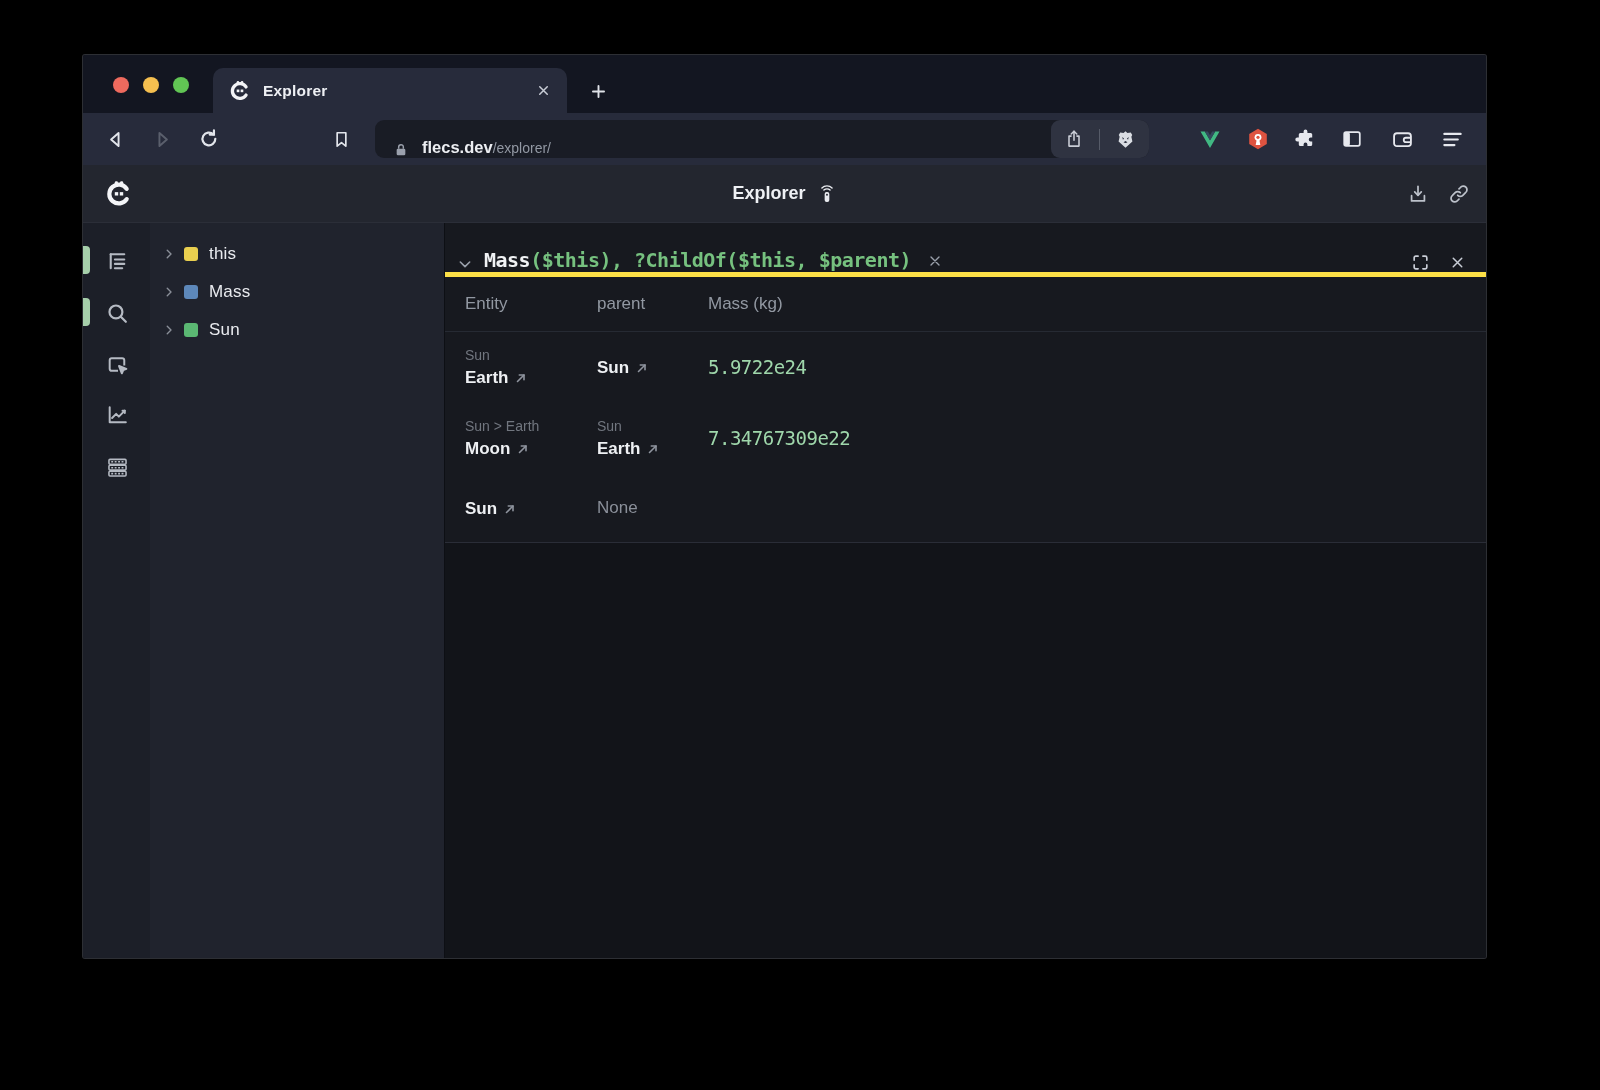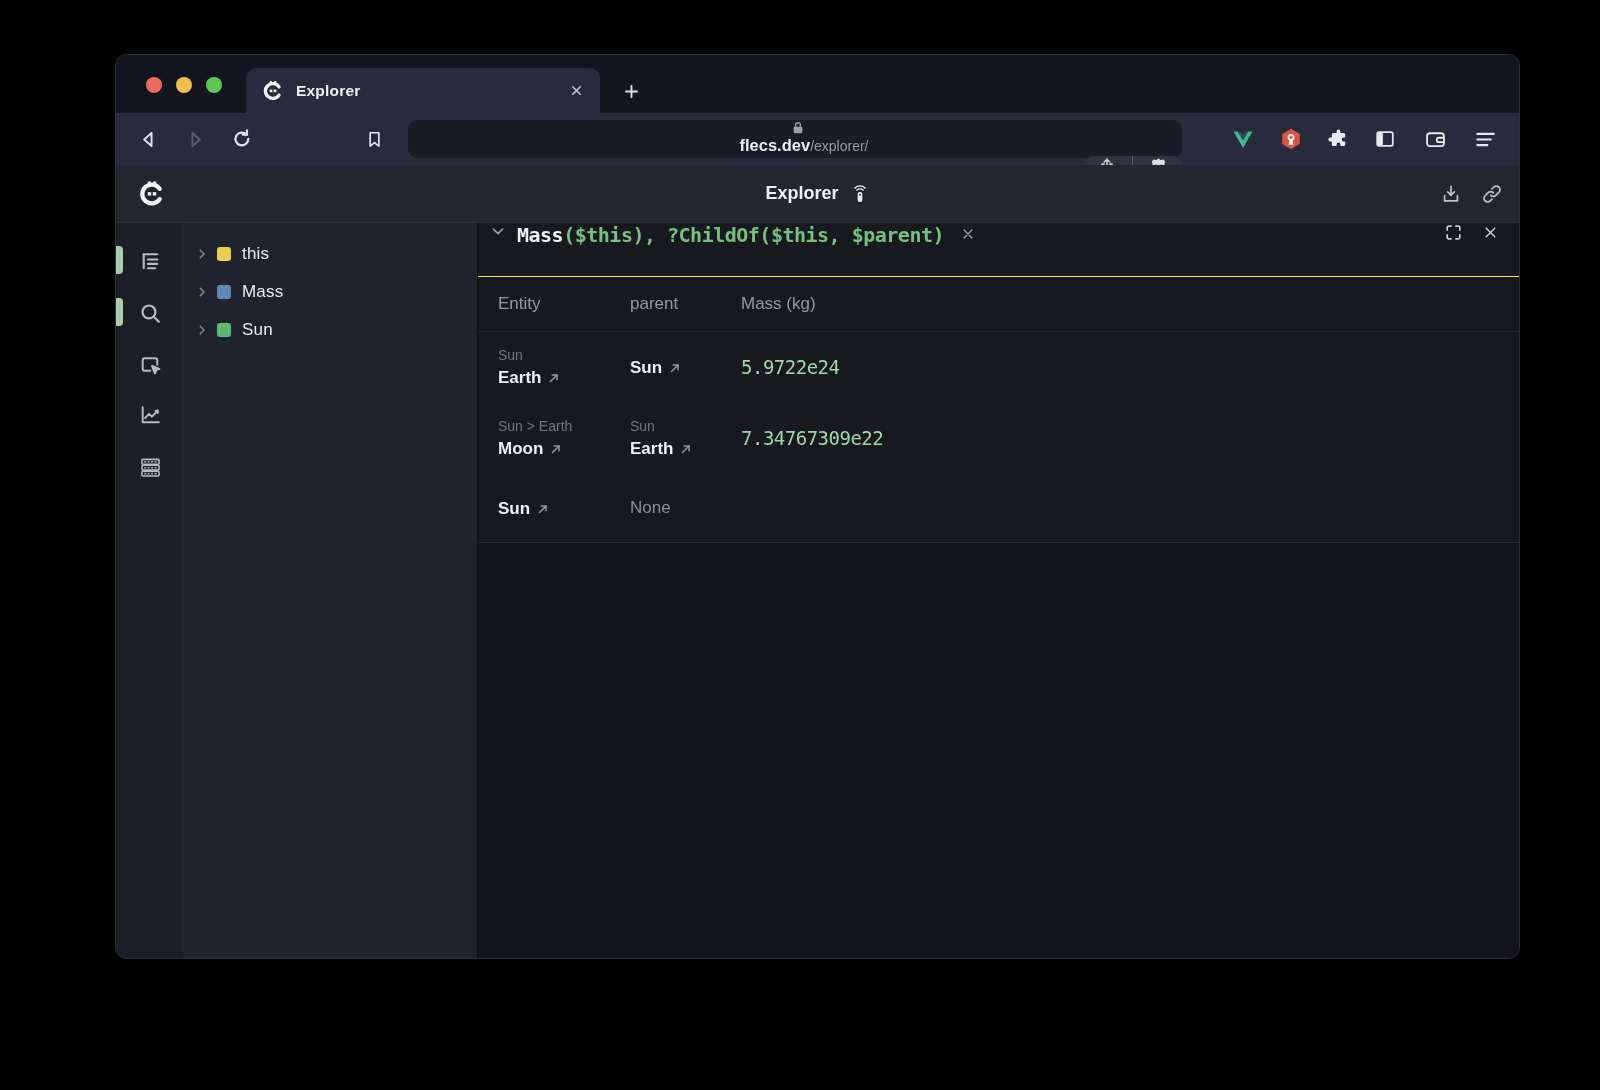--- a/index.html
+++ b/index.html
@@ -2,22 +2,22 @@
 <html><head>
 <meta charset="utf-8">
 <style>
   * { margin:0; padding:0; box-sizing:border-box; }
   html,body { width:1600px; height:1090px; background:#000; overflow:hidden;
     font-family:"Liberation Sans", sans-serif; cursor:default; }
   svg { display:block; }
   [data-interactable="true"] { cursor:pointer; }
 
   .window { position:absolute; left:83px; top:55px; width:1403px; height:903px;
-    background:#121419; border-radius:11px; overflow:hidden;
-    box-shadow:0 0 0 1px rgba(160,168,185,.28), 0 30px 70px rgba(0,0,0,.75);margin-left:33px; }
+    background:#121419; border-radius:2px; overflow:hidden;
+    box-shadow:0 0 0 1px rgba(160,168,185,.28), 0 30px 70px rgba(0,0,0,.75); }
 
   
   .tabstrip { position:absolute; top:0; left:0; right:0; height:58px; background:#131621; }
   .traffic { position:absolute; left:30px; top:22px; display:flex; gap:14px; }
   .light { width:16px; height:16px; border-radius:50%; }
   .light.red    { background:#ee6a5e; }
   .light.yellow { background:#f5bf4f; }
   .light.green  { background:#61c554; }
 
   .tab { position:absolute; left:130px; top:13px; width:354px; height:45px;
@@ -30,22 +30,22 @@
     background:transparent; border:none; }
   .newtab { position:absolute; left:500px; top:21px; width:30px; height:30px; color:#dfe2e8; }
 
   
   .toolbar { position:absolute; top:58px; left:0; right:0; height:52px; background:#272b3b; }
   .tb-btn { position:absolute; top:10px; width:32px; height:32px; display:flex;
     align-items:center; justify-content:center; color:#e2e5eb; }
   .tb-btn.dim { color:#5a5f6c; }
 
   .urlbar { position:absolute; left:292px; top:7px; width:774px; height:38px;
-    background:#191c25; border-radius:9px; display:flex; align-items:center;
-    padding-left:18px;flex-direction:column; }
+    background:#191c25; border-radius:9px; display:flex; align-items:flex-end;
+    padding-left:18px; }
   .urlbar .lock { color:#9aa0ac; margin-right:13px; }
   .url-text { font-size:16.5px; white-space:nowrap; }
   .url-text .domain { color:#eceef2; font-weight:700; }
   .url-text .path { color:#9298a3; font-weight:400; }
   .url-actions { margin-left:auto; height:38px; background:#2f3341; border-radius:9px;
     display:flex; align-items:center; padding:0 13px; gap:15px; }
   .sep { width:1.5px; height:21px; background:#565b68; }
 
   .ext { position:absolute; top:10px; width:32px; height:32px; display:flex;
     align-items:center; justify-content:center; color:#e6e8ee; }
@@ -74,22 +74,22 @@
   .tree { width:295px; background:#20232d; border-right:1px solid #0d0f14;
     padding-top:12px; flex:none; }
   .tree-item { height:38px; display:flex; align-items:center; padding-left:13px; }
   .tree-item .chev { color:#8a8f99; margin-right:9px; }
   .tree-item .sq { width:14px; height:14px; border-radius:3px; margin-right:11px; }
   .tree-item .lbl { color:#e9ebef; font-size:17px; font-weight:500; letter-spacing:.2px; }
 
   
   .main { flex:1; background:#121419; position:relative; }
   .query-panel { background:#17191f; border-bottom:1px solid #2a2d37; }
-  .query-bar { height:54px; display:flex; align-items:flex-start; padding:0 20px 0 12px;
-    border-bottom:1px solid #fde047; }
+  .query-bar { height:54px; display:flex; align-items:flex-end; padding:0 20px 0 12px;
+    border-bottom:5px solid #fde047; }
   .query-bar .chev-down { color:#9aa0ab; margin-right:11px; }
   .query-code { font-family:"DejaVu Sans Mono", monospace; font-size:20px;
     white-space:nowrap; letter-spacing:-.5px; }
   .query-code .q-name { color:#f0f2f4; font-weight:700; }
   .query-code .q-rest { color:#76c17f; font-weight:700; }
   .clear-x { color:#9aa0ab; margin-left:13px; width:22px; height:22px; }
   .qb-right { margin-left:auto; display:flex; align-items:center; gap:19px; color:#aab0ba; }
 
   .result-header { display:grid; grid-template-columns:132px 111px 1fr; padding-left:20px;
     height:55px; align-items:center; color:#9298a2; font-size:17px;

